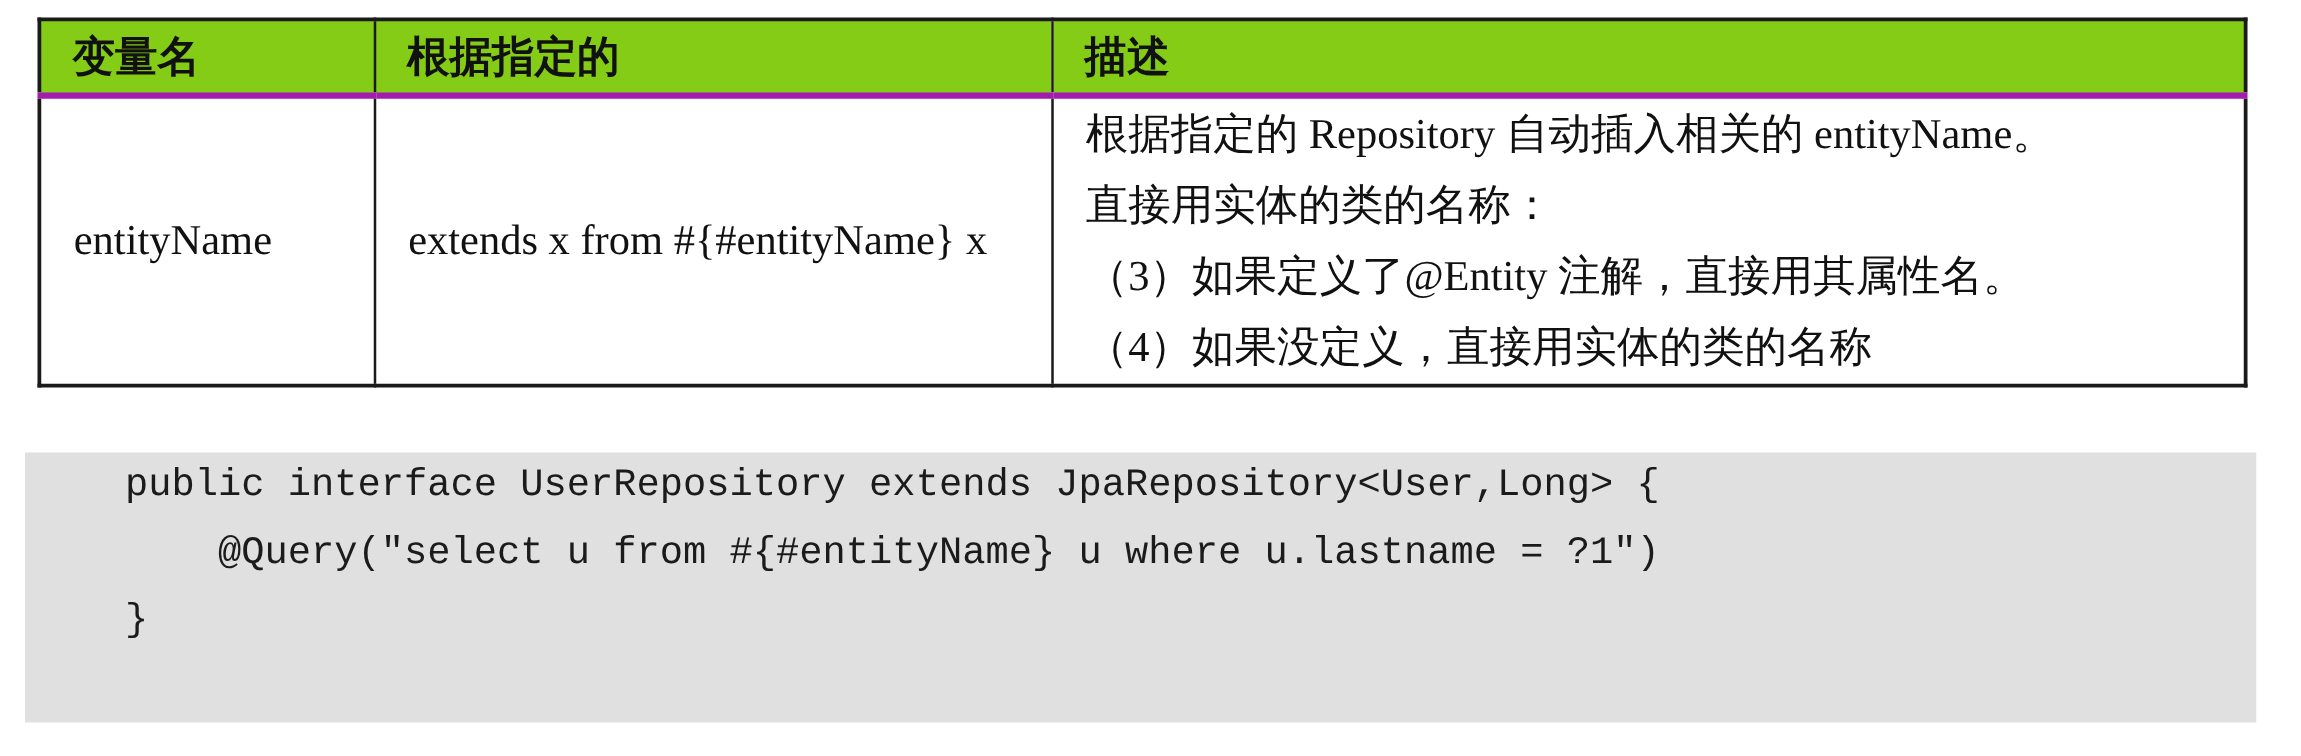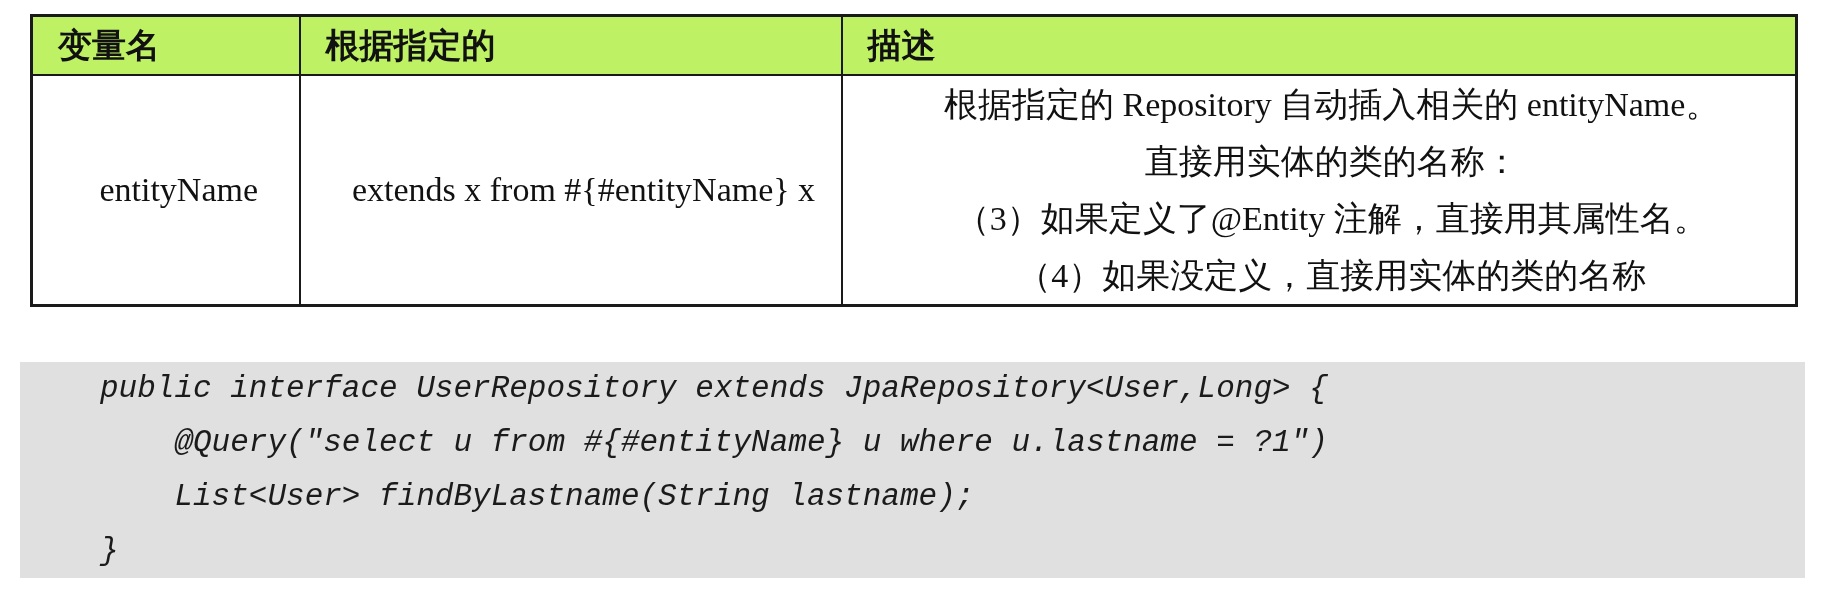--- a/index.html
+++ b/index.html
@@ -27,27 +27,26 @@
     border-collapse: collapse;
     table-layout: fixed;
   }
   table.vars col.c1 { width: 268px; }
   table.vars col.c2 { width: 542px; }
   table.vars col.c3 { width: 955px; }
   table.vars th, table.vars td {
     border: 2px solid #1a1a1a;
     vertical-align: middle;
     overflow: hidden;
-    text-align: center;
   }
   table.vars { border: 3px solid #1a1a1a; }
   table.vars thead th {
     height: 57px;
-    background: #bef264;
-    border-bottom: 1px solid #a21caf;
+    background: #84cc16;
+    border-bottom: 5px solid #a21caf;
     font-family: "Liberation Sans", sans-serif;
     font-weight: bold;
     font-size: 34px;
     text-align: left;
     padding: 0 0 0 25px;
   }
   table.vars tbody td {
     background: #ffffff;
     height: 228px;
     font-size: 34px;
@@ -65,21 +64,20 @@
   
   .code-block {
     position: absolute;
     left: 20px;
     top: 362px;
     width: 1785px;
     height: 216px;
     background: #e0e0e0;
     box-sizing: border-box;
     padding: 0 0 0 80px;
-    font-style: italic;
   }
   .code-line {
     font-family: "Liberation Mono", "DejaVu Sans Mono", monospace;
     font-size: 31px;
     line-height: 54px;
     white-space: pre;
     color: #1b1b1b;
   }
 </style>
 </head>
@@ -110,17 +108,16 @@
           <div class="desc-line">（3）如果定义了@Entity 注解，直接用其属性名。</div>
           <div class="desc-line">（4）如果没定义，直接用实体的类的名称</div>
         </td>
       </tr>
     </tbody>
   </table>
 
   <div class="code-block">
     <div class="code-line">public interface UserRepository extends JpaRepository&lt;User,Long&gt; {</div>
     <div class="code-line">    @Query("select u from #{#entityName} u where u.lastname = ?1")</div>
-    <div class="code-line">    List&lt;User&gt; findByLastname(String lastname);</div>
     <div class="code-line">}</div>
   </div>
 
 </div>
 
 </body></html>

